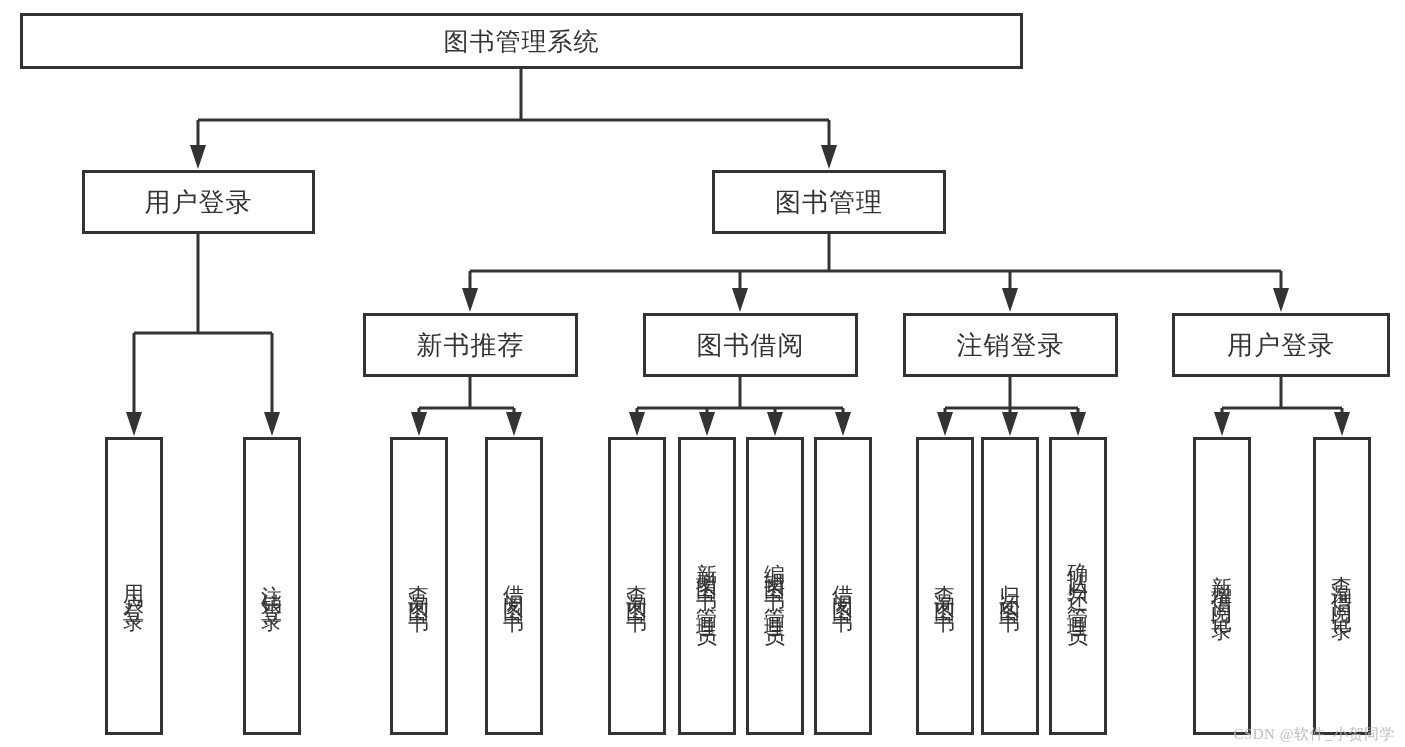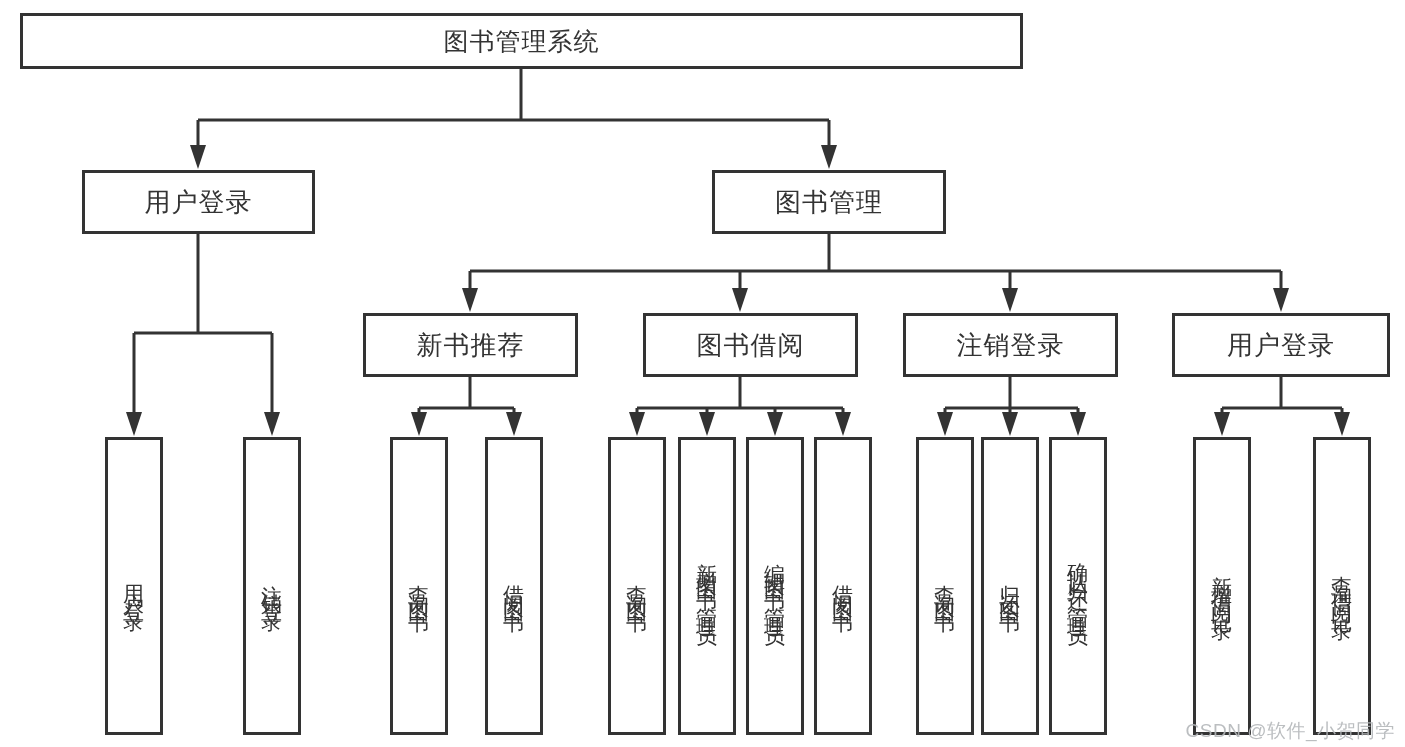--- a/index.html
+++ b/index.html
@@ -59,25 +59,26 @@
     text-orientation: mixed;
     font-size: 21px;
     line-height: 1;
     letter-spacing: 9px;
     white-space: nowrap;
   }
   .watermark {
     position: absolute;
     right: 10px;
     bottom: 3px;
-    font-size: 19px;
+    font-size: 15px;
     color: #b4b7ba;
     letter-spacing: 0.5px;
     opacity: 0.9;
     z-index: 5;
+    font-family: Liberation Serif, serif;
   }
 </style>
 </head>
 <body>
 
 <div class="canvas">
 
   <svg class="connectors" width="1405" height="747" viewBox="0 0 1405 747">
     <path d="M521 68 V120 M198 120 H829 M198 120 V150 M829 120 V150
              M198 233 V333 M134 333 H272 M134 333 V416 M272 333 V416

